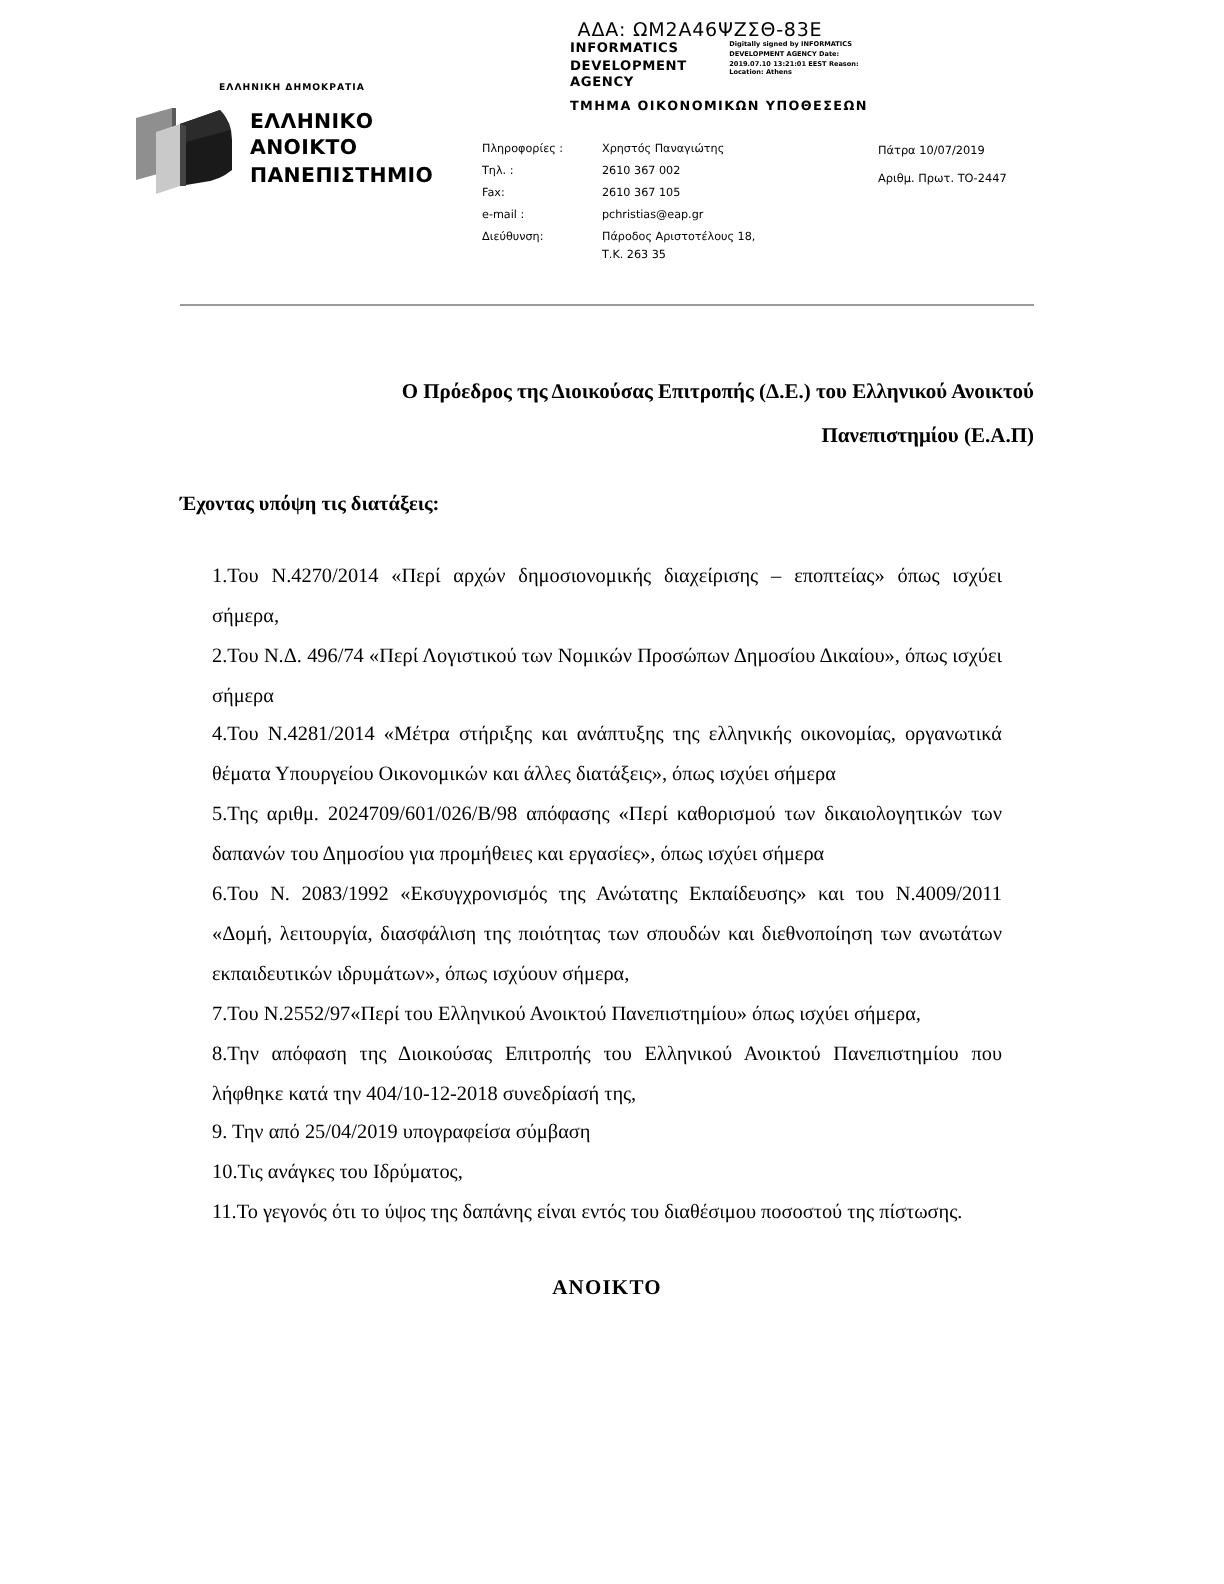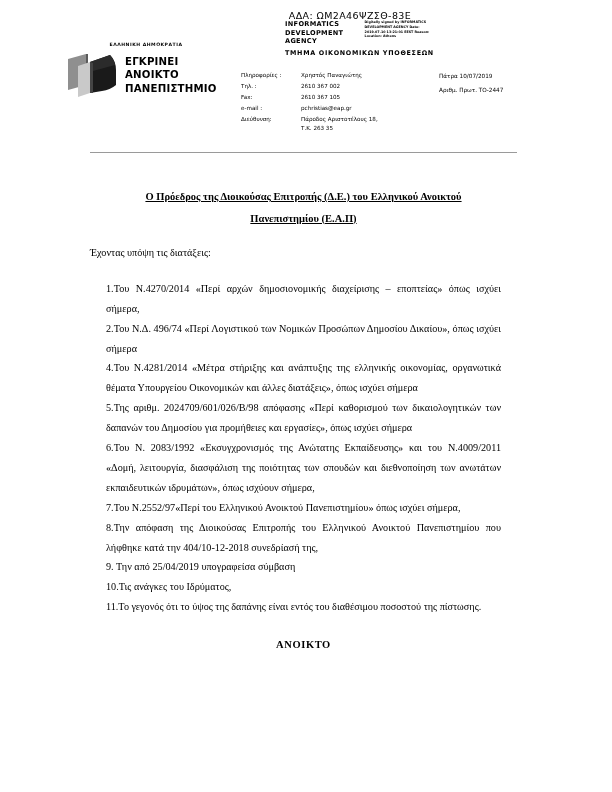--- a/index.html
+++ b/index.html
@@ -179,32 +179,32 @@
   }
 
   
   .content {
     position: absolute;
     left: 90px;
     top: 186px;
     width: 427px;
   }
   .doc-title {
-    text-align: center;
+    text-align: right;
     font-weight: bold;
     font-size: 10.5px;
     line-height: 2.05;
     margin: 0 0 14px 0;
-    text-decoration: underline;
   }
   .intro {
     font-size: 10.2px;
     line-height: 1.95;
     margin: 0 0 2px 0;
     text-align: left;
+    font-weight: bold;
   }
   .clauses {
     list-style: none;
     margin: 16px;
     padding: 0;
   }
   .clauses li {
     font-size: 10.2px;
     line-height: 1.95;
     text-align: justify;
@@ -235,21 +235,21 @@
           <svg viewBox="0 0 54 46" width="54" height="46" xmlns="http://www.w3.org/2000/svg">
             <polygon points="2,7 20,2 20,33 2,38" fill="#8f8f8f"></polygon>
             <polygon points="20,2 22,2 22,33 20,33" fill="#5a5a5a"></polygon>
             <polygon points="12,14 24,10 24,41 12,45" fill="#c9c9c9"></polygon>
             <path d="M24,10 L44,3 Q50,9 50,18 L50,33 Q44,38 36,39 L24,41 Z" fill="#1a1a1a"></path>
             <path d="M24,10 L44,3 Q48,7 49,13 L27,19 Z" fill="#2b2b2b"></path>
             <polygon points="24,10 27,11 27,41 24,41" fill="#444444"></polygon>
           </svg>
         </span>
         <span class="logo-text">
-          <span>ΕΓΚΡΙΝΕΙ</span><br>
+          <span>ΕΛΛΗΝΙΚΟ</span><br>
           <span>ΑΝΟΙΚΤΟ</span><br>
           <span>ΠΑΝΕΠΙΣΤΗΜΙΟ</span>
         </span>
       </div>
     </div>
 
     <div class="hdr-ida">
       <div class="ida-row">
         <div class="ida-title">INFORMATICS DEVELOPMENT AGENCY</div>
         <div class="ida-detail">Digitally signed by INFORMATICS DEVELOPMENT AGENCY Date: 2019.07.10 13:21:01 EEST Reason: Location: Athens</div>

